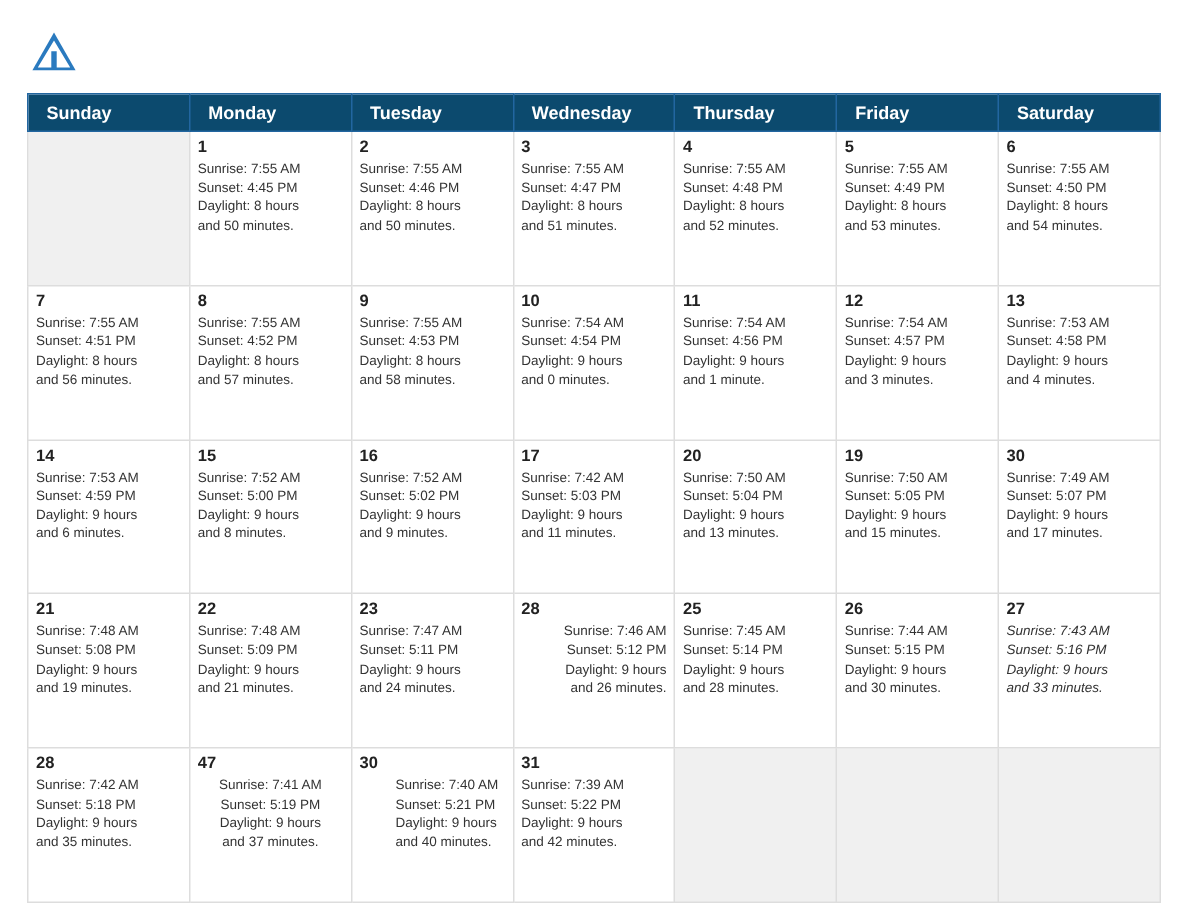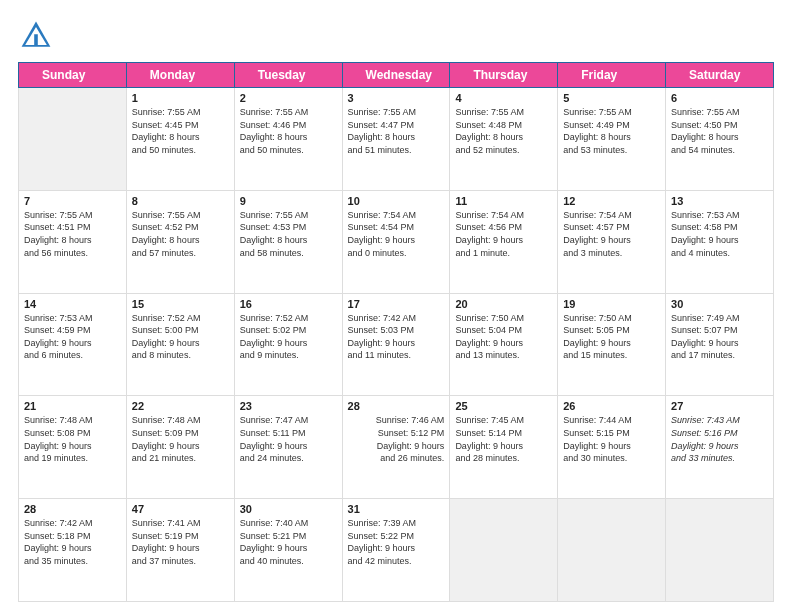--- a/index.html
+++ b/index.html
@@ -62,24 +62,24 @@
       color: #444;
     }
     .calendar {
       flex: 1;
       border: 1px solid #ccc;
       border-collapse: collapse;
       width: 100%;
       table-layout: fixed;
     }
     .calendar th {
-      background: #ec4899;
+      background: #0c4a6e;
       color: #fff;
       text-align: left;
-      padding: 5px 23px;
+      padding: 5px 12px;
       font-size: 12px;
       border: 1px solid #2266a0;
     }
     .calendar td {
       vertical-align: top;
       padding: 4px 5px;
       font-size: 9.5px;
       color: #333;
       border: 1px solid #ddd;
       height: 85px;
@@ -335,28 +335,28 @@
         <tr>
           <td>
             <span class="day-num">28</span>
             <div class="day-info" style="white-space: pre-line;">Sunrise: 7:42 AM
 Sunset: 5:18 PM
 Daylight: 9 hours
 and 35 minutes.</div>
           </td>
           <td>
             <span class="day-num">47</span>
-            <div class="day-info" style="white-space: pre-line;">Sunrise: 7:41 AM
+            <div class="day-info" style="white-space: pre-line; text-align: center;">Sunrise: 7:41 AM
 Sunset: 5:19 PM
 Daylight: 9 hours
 and 37 minutes.</div>
           </td>
           <td>
             <span class="day-num">30</span>
-            <div class="day-info" style="white-space: pre-line;">Sunrise: 7:40 AM
+            <div class="day-info" style="white-space: pre-line; margin-left: 24px;">Sunrise: 7:40 AM
 Sunset: 5:21 PM
 Daylight: 9 hours
 and 40 minutes.</div>
           </td>
           <td>
             <span class="day-num">31</span>
             <div class="day-info" style="white-space: pre-line;">Sunrise: 7:39 AM
 Sunset: 5:22 PM
 Daylight: 9 hours
 and 42 minutes.</div>

